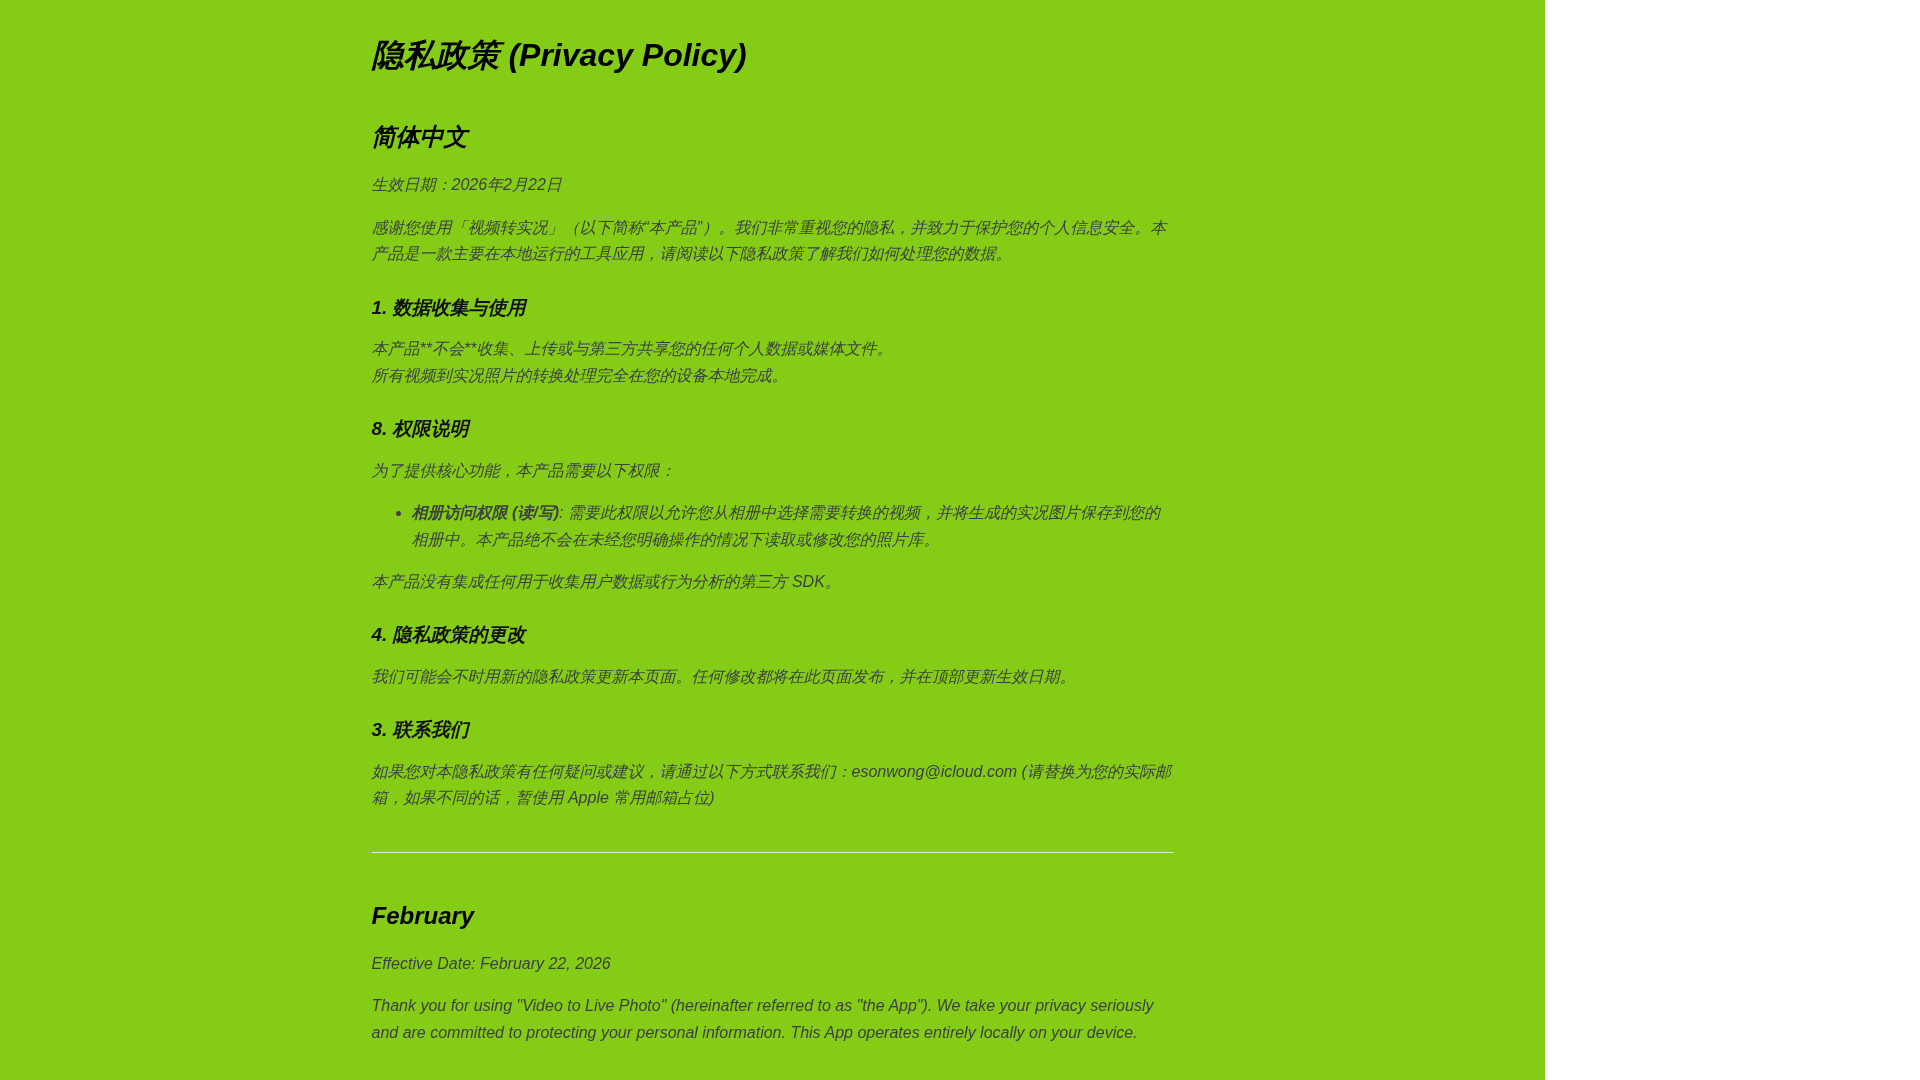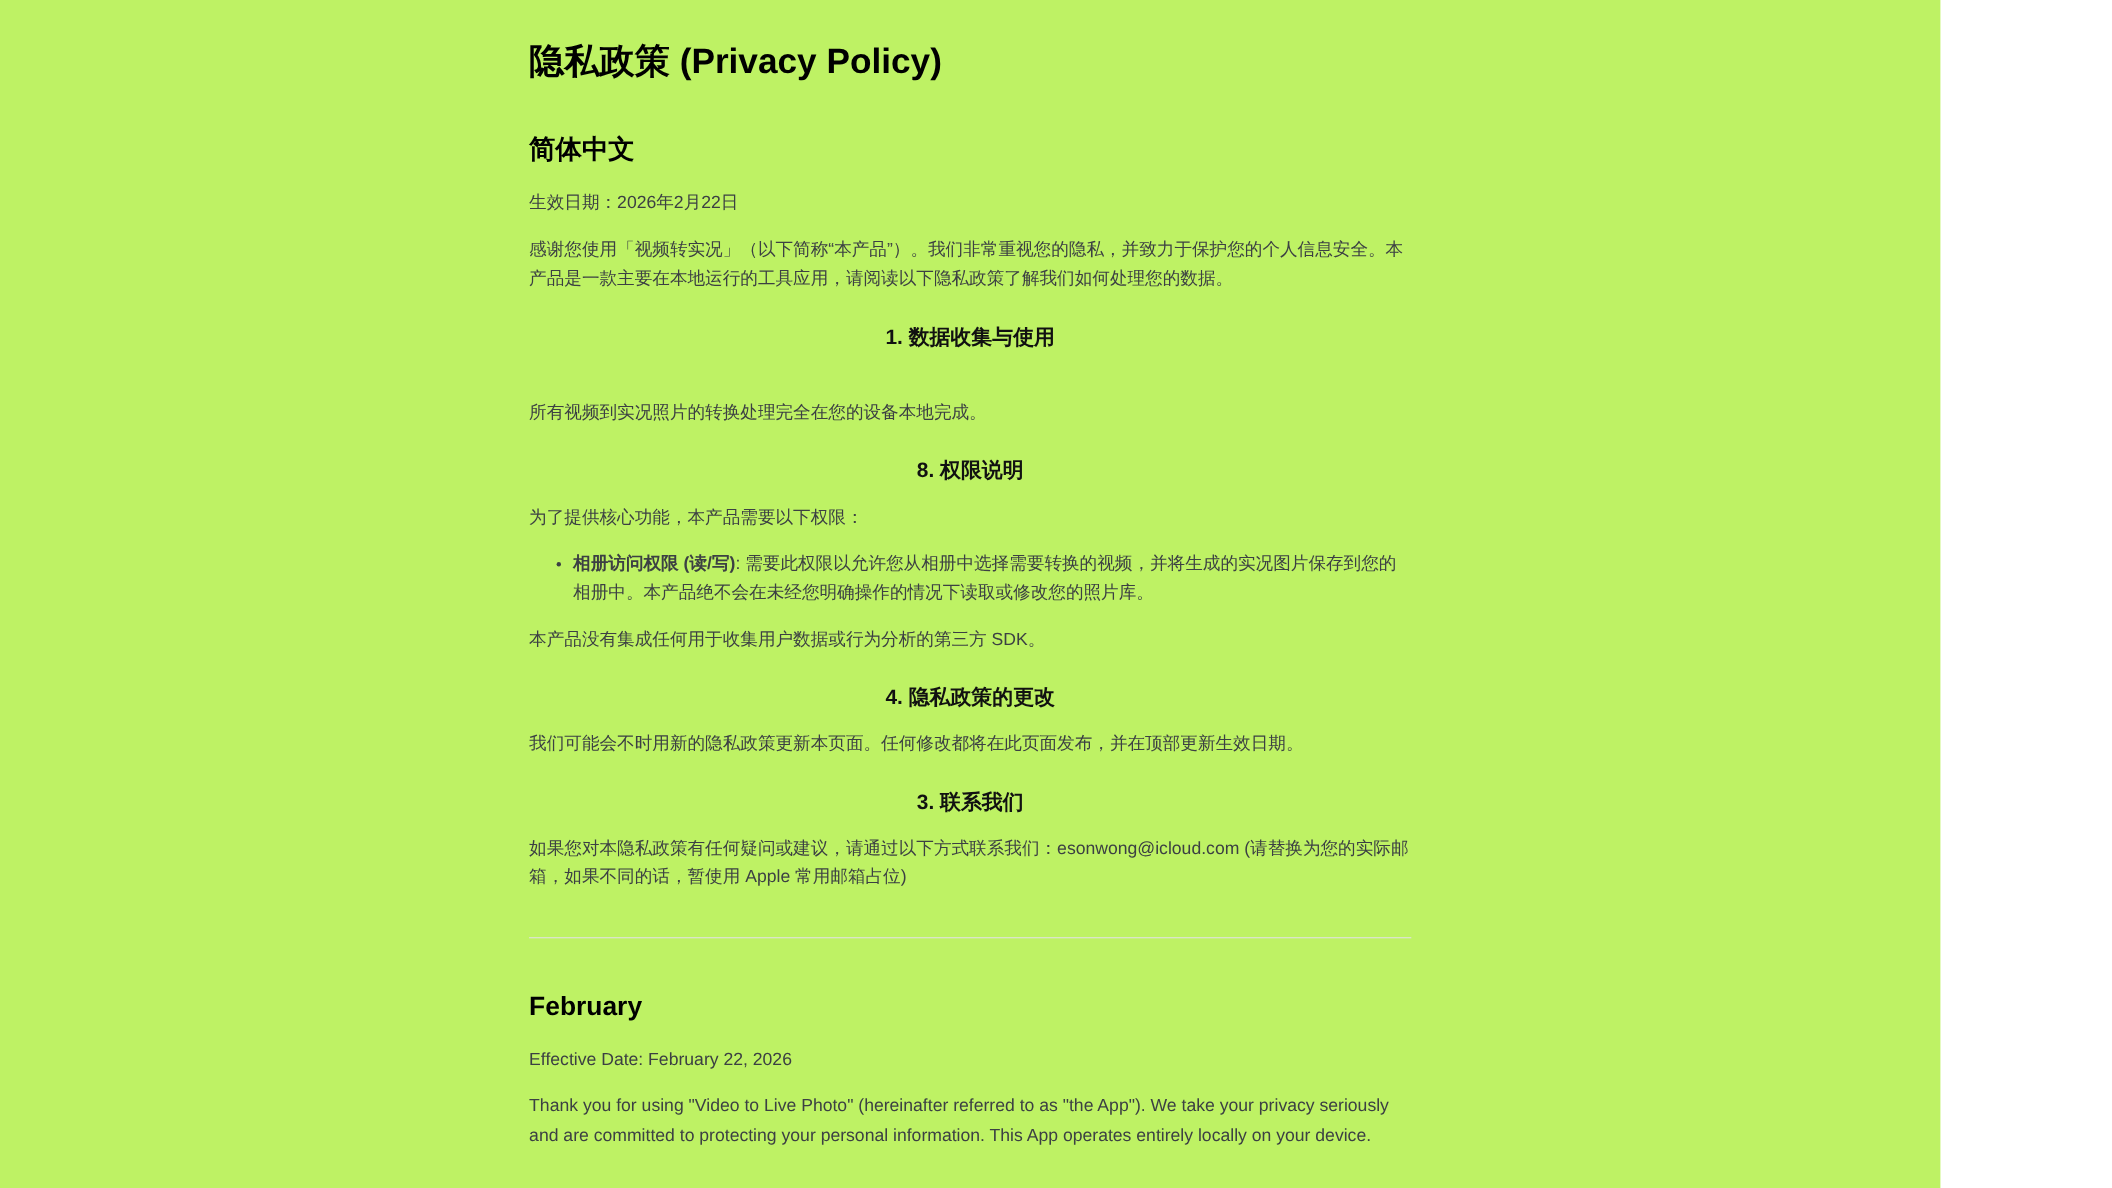--- a/index.html
+++ b/index.html
@@ -2,26 +2,27 @@
 <html lang="zh"><head>
 <meta charset="utf-8">
 <title>隐私政策 (Privacy Policy)</title>
 <style>
   html, body {
     margin: 0;
     padding: 0;
     background: #ffffff;
   }
   .viewport {
-    width: 1764px;
+    width: 1545px;
     height: 1080px;
     overflow: hidden;
-    background: #bef264;
+    background: #84cc16;
     font-family: "Liberation Sans", "DejaVu Sans", sans-serif;
     color: #3c4043;
+    font-style: italic;
   }
   .content {
     max-width: 802px;
     margin: 0 auto;
     padding: 36px 0 0 0;
   }
   h1 {
     font-size: 32px;
     line-height: 1.2;
     font-weight: 700;
@@ -34,21 +35,20 @@
     font-weight: 700;
     color: #000000;
     margin: 48px 0 20px 0;
   }
   h3 {
     font-size: 19px;
     line-height: 1.3;
     font-weight: 700;
     color: #111111;
     margin: 28px 0 16px 0;
-    text-align: center;
   }
   p {
     font-size: 16px;
     line-height: 1.65;
     margin: 16px 0;
   }
   ul {
     margin: 16px 0;
     padding-left: 40px;
   }
@@ -74,21 +74,21 @@
 
     <h1>隐私政策 (Privacy Policy)</h1>
 
     <h2>简体中文</h2>
 
     <p>生效日期：2026年2月22日</p>
 
     <p>感谢您使用「视频转实况」（以下简称“本产品”）。我们非常重视您的隐私，并致力于保护您的个人信息安全。本产品是一款主要在本地运行的工具应用，请阅读以下隐私政策了解我们如何处理您的数据。</p>
 
     <h3>1. 数据收集与使用</h3>
-    <p><br><span>所有视频到实况照片的转换处理完全在您的设备本地完成。</span></p>
+    <p><span>本产品**不会**收集、上传或与第三方共享您的任何个人数据或媒体文件。</span><br><span>所有视频到实况照片的转换处理完全在您的设备本地完成。</span></p>
 
     <h3>8. 权限说明</h3>
     <p>为了提供核心功能，本产品需要以下权限：</p>
     <ul>
       <li><strong>相册访问权限 (读/写)</strong><span>: 需要此权限以允许您从相册中选择需要转换的视频，并将生成的实况图片保存到您的相册中。本产品绝不会在未经您明确操作的情况下读取或修改您的照片库。</span></li>
     </ul>
 
     <p>本产品没有集成任何用于收集用户数据或行为分析的第三方 SDK。</p>
 
     <h3>4. 隐私政策的更改</h3>

